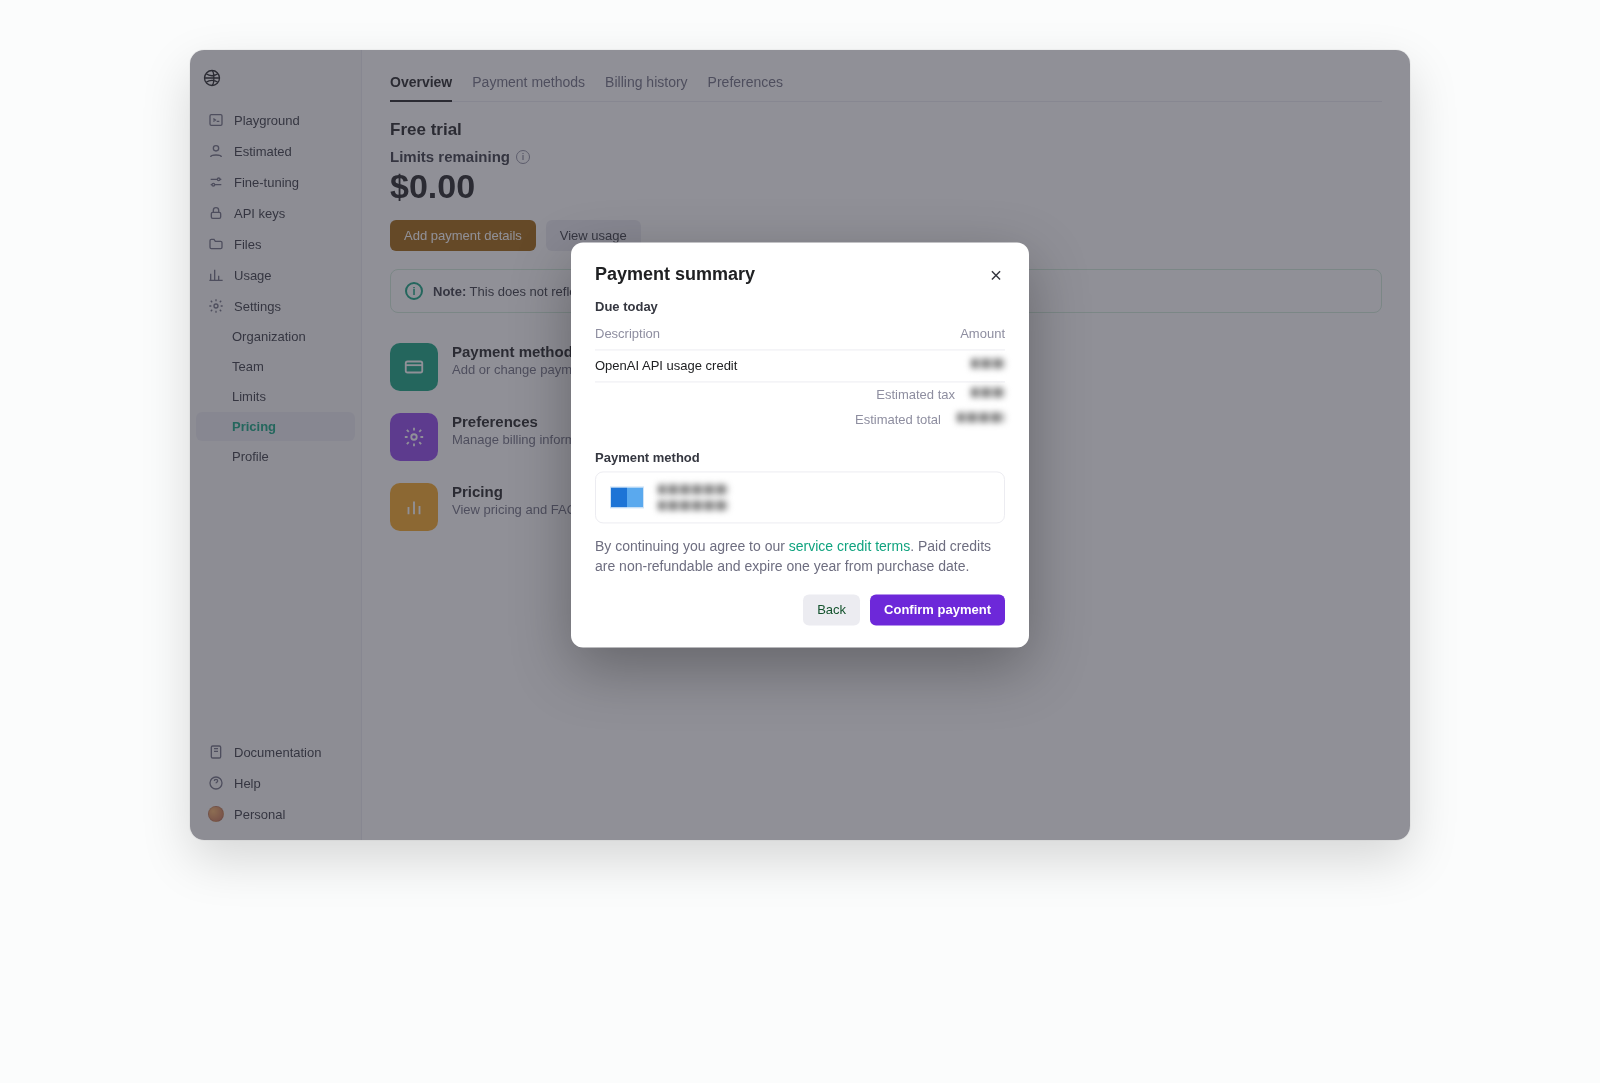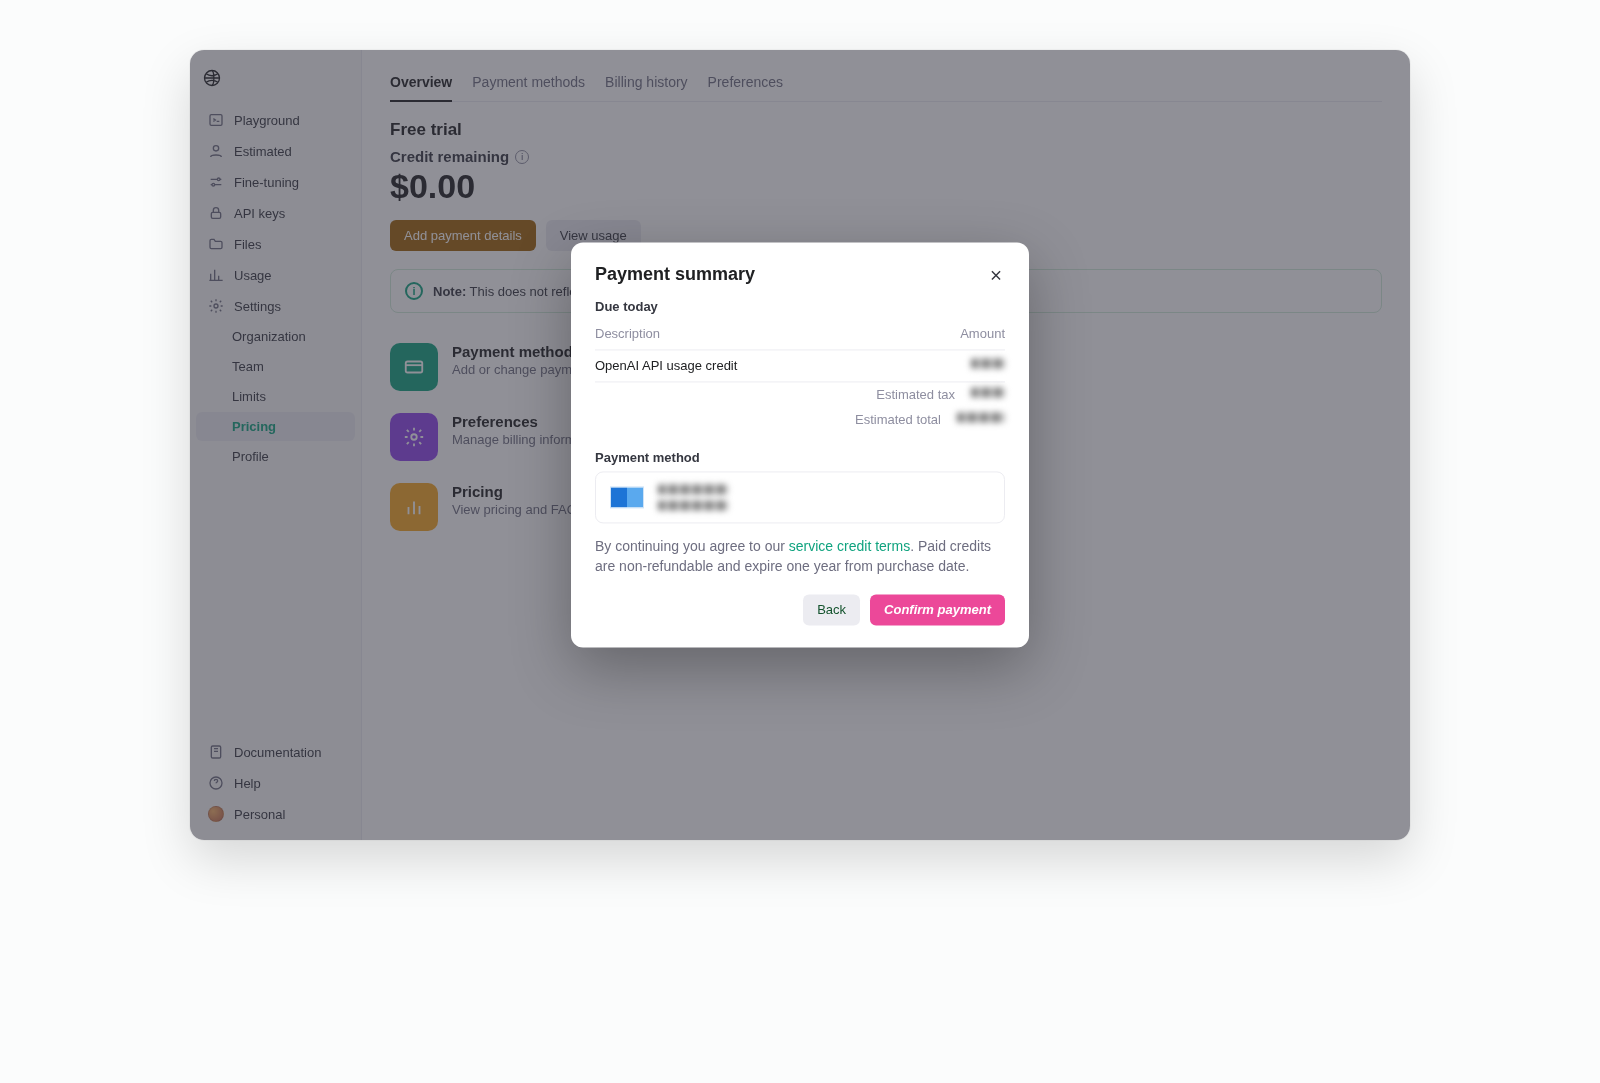--- a/index.html
+++ b/index.html
@@ -223,21 +223,21 @@
     border:1px solid #cfe3f7;
   }
   .pm-lines { display:flex; flex-direction:column; gap:6px;}
   .fineprint {
     font-size: 14px; color:#6e6e80; margin-top:14px; line-height:1.4;
   }
   .fineprint a{ color:#10a37f; text-decoration:none; cursor:pointer;}
   .modal-actions {
     display:flex; justify-content:flex-end; gap:10px; margin-top:18px;
   }
-  .btn-confirm { background:#ec4899; color:#fff; font-weight:600;font-style:italic;}
+  .btn-confirm { background:#6d28d9; color:#fff; font-weight:600;}
   .btn-back { background:#ececf1; color:#14532d; font-weight:500;}
   svg { display:block; }
 </style>
 </head>
 <body>
 
 <div class="app-frame">
 
   <aside class="sidebar">
     <div class="sidebar-logo">
@@ -355,21 +355,21 @@
   <main class="main">
     <div class="tabs">
       <div class="tab active"><span>Overview</span></div>
       <div class="tab"><span>Payment methods</span></div>
       <div class="tab"><span>Billing history</span></div>
       <div class="tab"><span>Preferences</span></div>
     </div>
 
     <div class="section-heading">Free trial</div>
     <div class="credit-label">
-      <span>Credit remaining</span>
+      <span>Limits remaining</span>
       <span class="info-circle">i</span>
     </div>
     <div class="credit-amount">$0.00</div>
     <div class="btn-row">
       <button class="btn btn-primary">Add payment details</button>
       <button class="btn btn-secondary">View usage</button>
     </div>
     <div class="note-box">
       <span class="note-icon">i</span>
       <span><b>Note:</b><span> This does not reflect the status of your ChatGPT account.</span></span>

